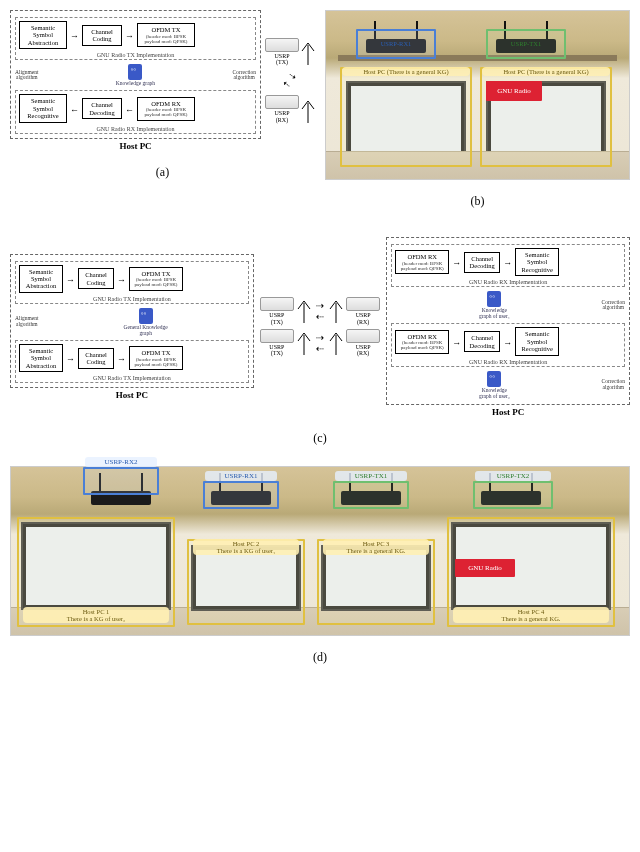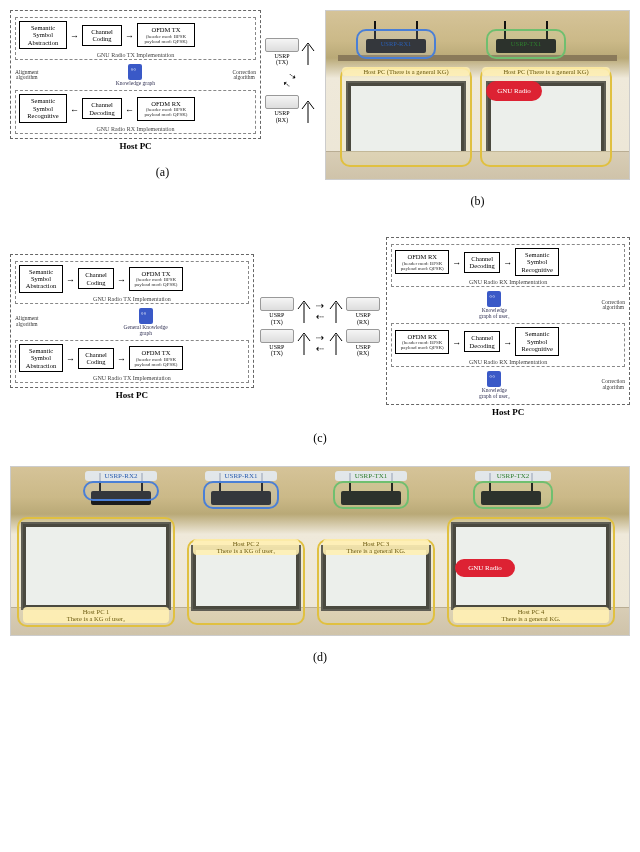--- a/index.html
+++ b/index.html
@@ -70,21 +70,21 @@
   
   .photo {
     width: 100%;
     background: linear-gradient(#d5c398 0%, #cbb988 18%, #b9a977 28%, #efe9da 40%, #ece6d6 100%);
     position: relative;
     border: 1px solid #ccc;
   }
   .photo-b { height: 170px; }
   .photo-d { height: 170px; }
   .overlay-box {
-    position: absolute; border: 2px solid; border-radius: 10px;
+    position: absolute; border: 2px solid; border-radius: 1px;
     display: flex; align-items: center; justify-content: center;
     font-size: 7px; font-weight: 500;
   }
   .ov-blue { border-color: #4a7fd6; color: #2a5db0; background: rgba(200,220,255,0.15); }
   .ov-green { border-color: #6fbf6f; color: #2e7d2e; background: rgba(200,255,200,0.1); }
   .ov-yellow { border-color: #e0c040; color: #6b5a10; background: rgba(255,245,180,0.15); }
   .ov-red { border-color: #d23; color: #fff; background: #d23; }
   .ov-label-top { position: absolute; top: -12px; left: 0; right: 0; text-align: center;
     font-size: 7px; background: rgba(230,240,255,0.8); border-radius: 3px; padding: 1px 2px; }
   .ov-label-in { text-align: center; font-size: 6.5px; line-height: 1.1; padding: 1px; }
@@ -397,21 +397,21 @@
     <div class="laptop" style="top:78px;left:180px;width:110px;height:66px">
         <div class="screen-content"></div>
       </div>
     <div class="laptop" style="top:78px;left:310px;width:110px;height:66px">
         <div class="screen-content"></div>
       </div>
     <div class="laptop" style="top:55px;left:440px;width:160px;height:88px">
         <div class="screen-content"></div>
       </div>
 
-    <div class="overlay-box ov-blue" style="top:14px;left:72px;width:76px;height:20px">
+    <div class="overlay-box ov-blue" style="top:0;left:72px;width:76px;height:28px">
         <div class="ov-label-top">USRP-RX2</div>
       </div>
     <div class="overlay-box ov-blue" style="top:14px;left:192px;width:76px;height:28px">
         <div class="ov-label-top">USRP-RX1</div>
       </div>
     <div class="overlay-box ov-green" style="top:14px;left:322px;width:76px;height:28px">
         <div class="ov-label-top">USRP-TX1</div>
       </div>
     <div class="overlay-box ov-green" style="top:14px;left:462px;width:80px;height:28px">
         <div class="ov-label-top">USRP-TX2</div>

